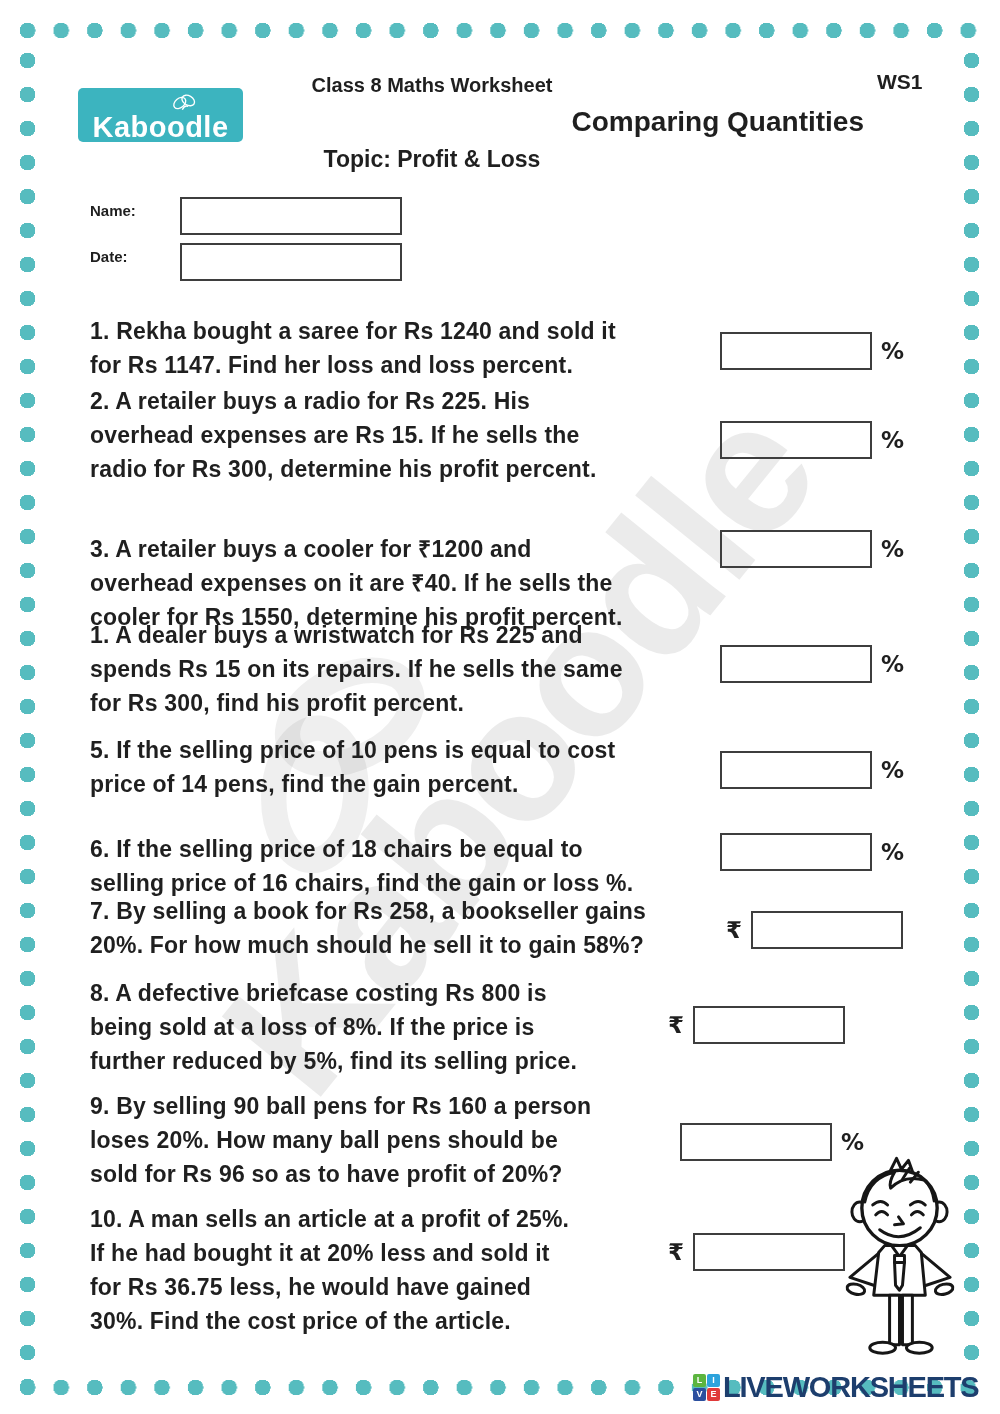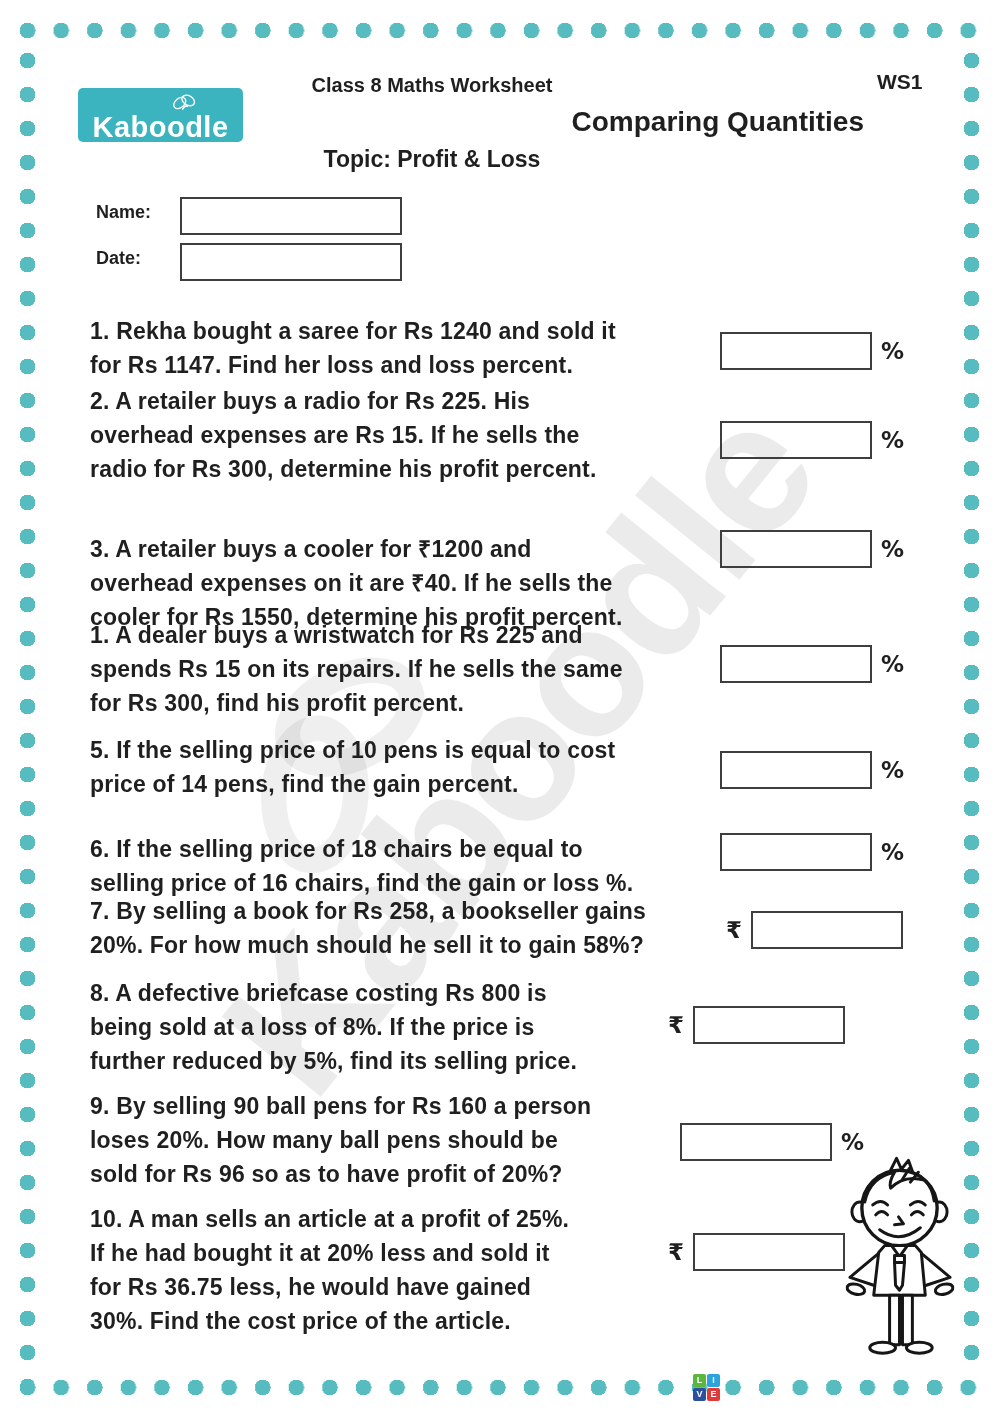--- a/index.html
+++ b/index.html
@@ -38,21 +38,21 @@
   }
   .logo-text{color:#fff;font-size:29px;font-weight:700;line-height:78px;letter-spacing:.5px;}
   .logo-fly{position:absolute;left:92px;top:4px;width:28px;height:22px;}
   .logo-fly ellipse,.logo-fly path{fill:none;stroke:#fff;stroke-width:1.6;}
   .hdr{position:absolute;left:0;width:864px;text-align:center;z-index:2;}
   .hdr-course{top:74px;font-size:20px;font-weight:700;}
   .hdr-title{top:106px;font-size:28px;font-weight:700;text-align:right;}
   .hdr-topic{top:146px;font-size:23px;font-weight:700;}
   .ws-label{position:absolute;left:877px;top:70px;font-size:21px;font-weight:700;z-index:2;}
   
-  .flabel{position:absolute;left:96px;font-size:18px;font-weight:700;z-index:2;text-align:right;}
+  .flabel{position:absolute;left:90px;font-size:15px;font-weight:700;z-index:2;text-align:right;}
   .fbox{
     position:absolute;left:180px;width:206px;height:34px;z-index:2;
     border:2px solid var(--box-border);background:#fff;font-size:20px;padding:0 6px;
     font-family:"Liberation Sans",sans-serif;
   }
   
   .q{
     position:absolute;left:90px;width:672px;margin:0;z-index:2;
     white-space:pre-line;font-size:23px;line-height:34px;font-weight:700;
     letter-spacing:.2px;color:var(--ink);
@@ -205,13 +205,14 @@
   </g>
 </svg>
 
 <div class="footer">
   <div class="blocks">
     <div class="blk blk-l">L</div>
     <div class="blk blk-i">I</div>
     <div class="blk blk-v">V</div>
     <div class="blk blk-e">E</div>
   </div>
+  <div class="brand">LIVEWORKSHEETS</div>
 </div>
 
 </body></html>

